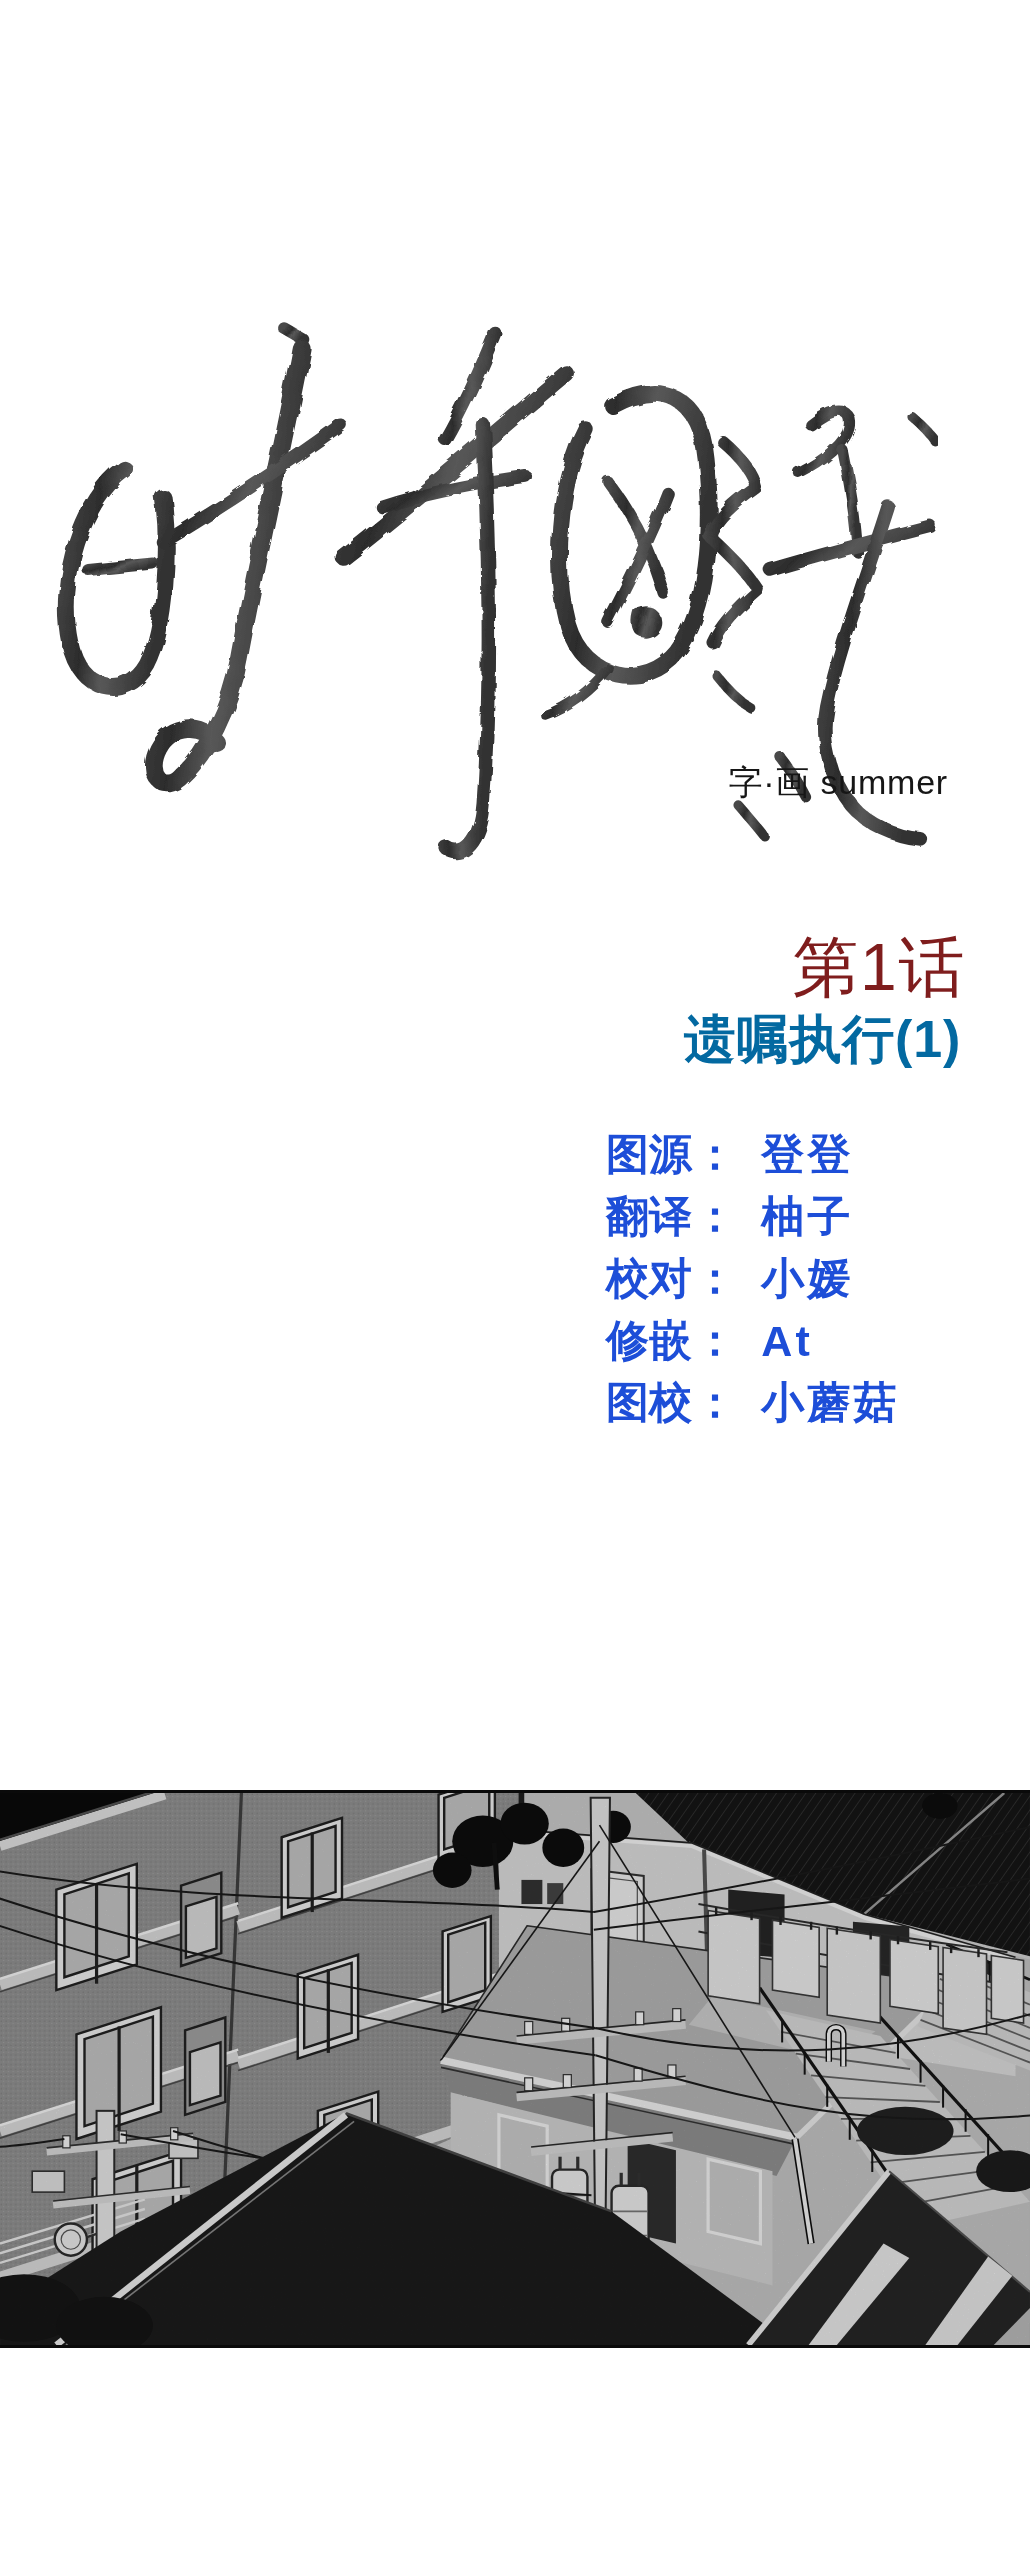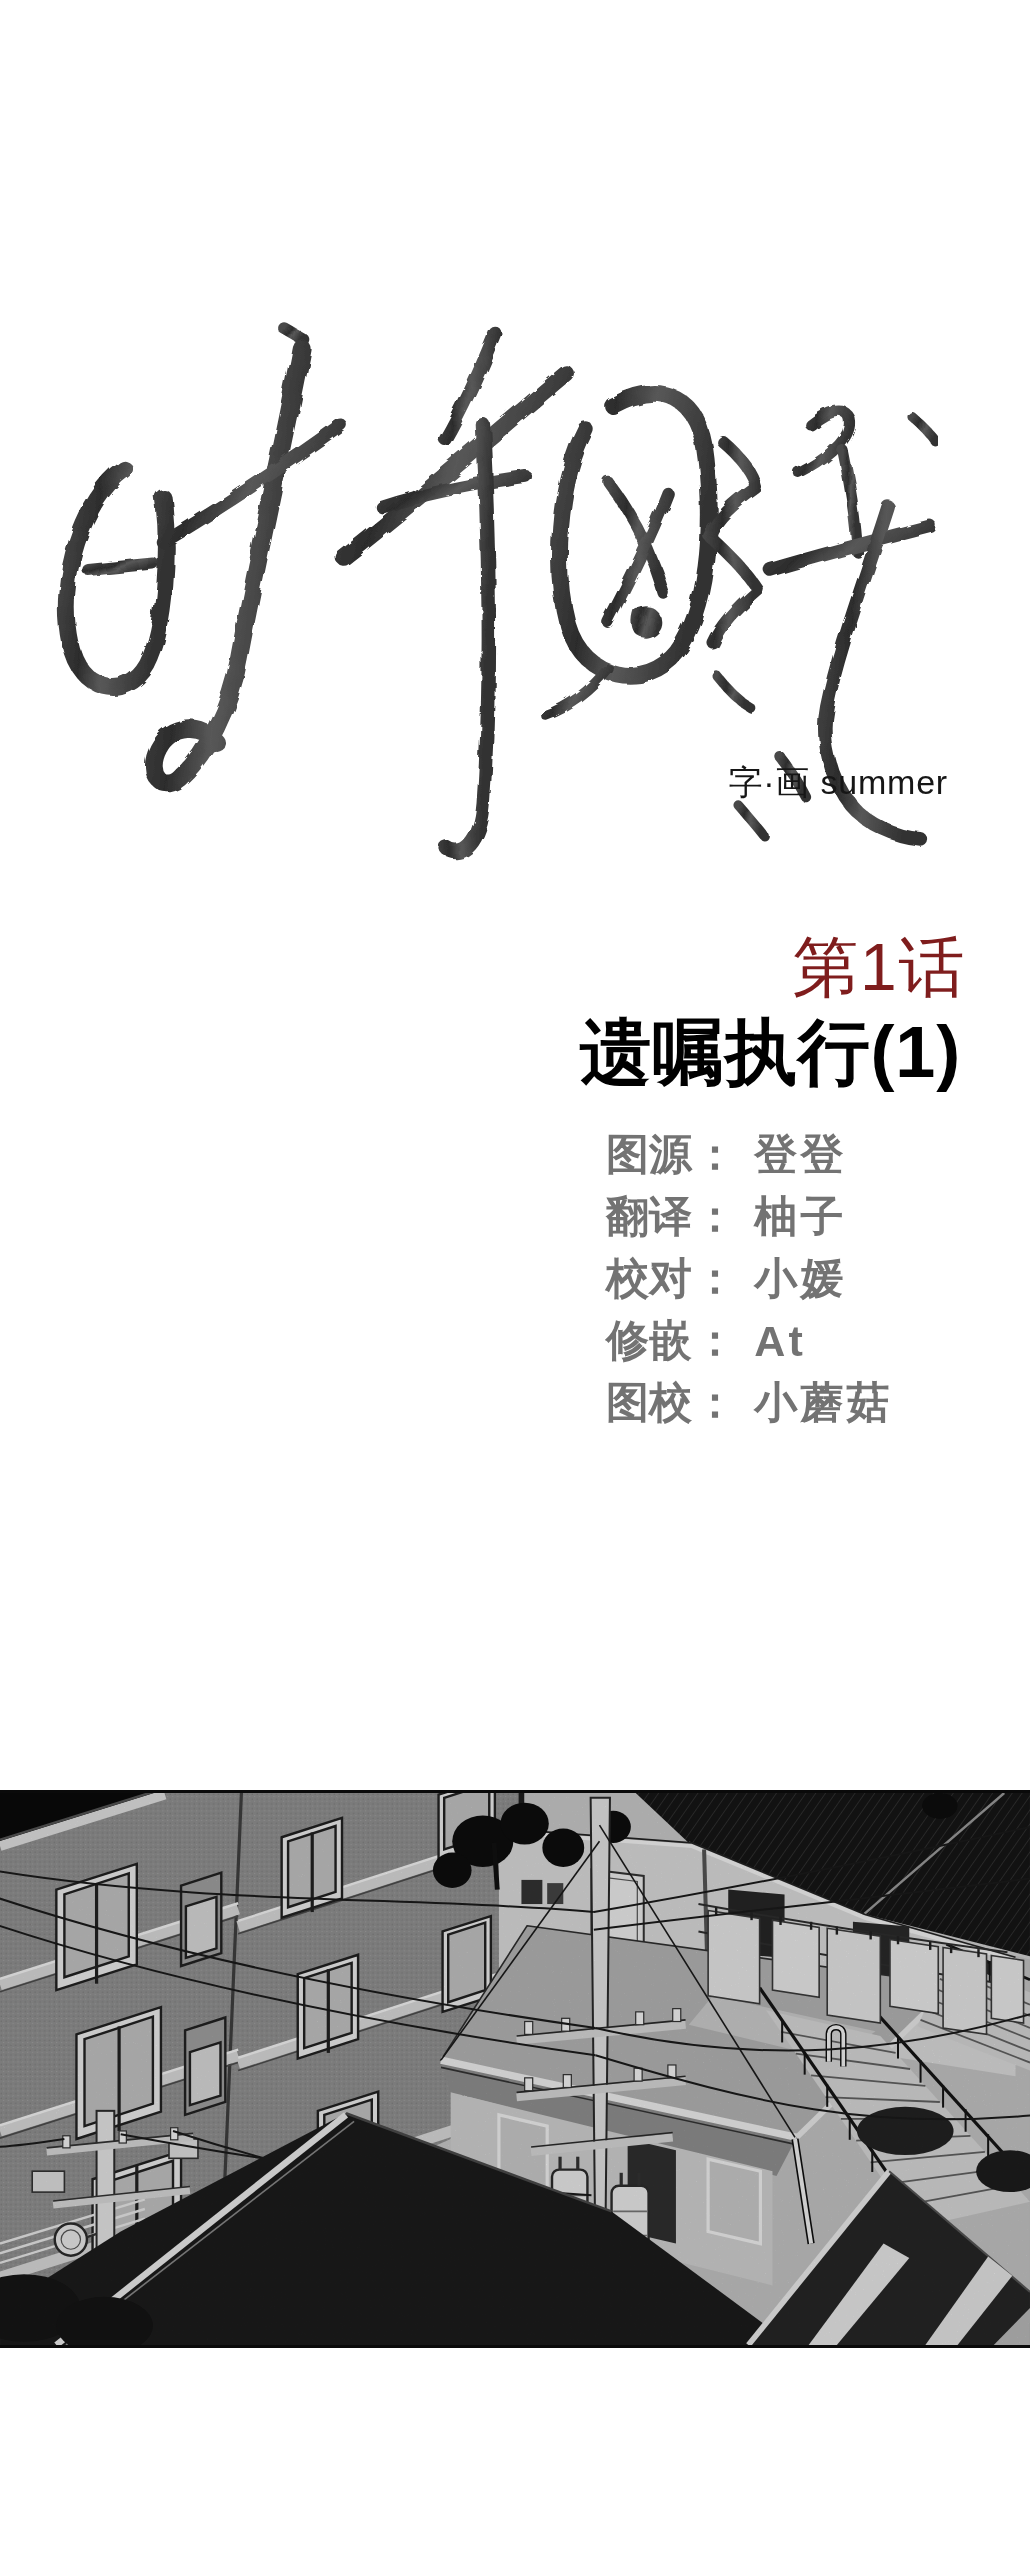--- a/index.html
+++ b/index.html
@@ -8,27 +8,27 @@
   .page{position:absolute;left:0;top:0;width:1030px;height:2576px;background:#ffffff;overflow:hidden;}
 
   .calli{position:absolute;left:44px;top:302px;width:894px;height:568px;}
   .calli svg{display:block;width:100%;height:100%;}
   .sr-only{position:absolute;width:0.8px;height:0.8px;overflow:hidden;clip:rect(0 0 0 0);white-space:nowrap;}
 
   .byline{position:absolute;top:760px;right:82px;font-size:34px;font-weight:400;
           color:#161616;letter-spacing:0.8px;white-space:nowrap;}
   .chapter-no{position:absolute;top:923px;right:64px;font-size:66px;font-weight:400;
           color:#7f1d1d;letter-spacing:1.6px;white-space:nowrap;}
-  .chapter-title{position:absolute;top:1005px;right:69px;font-size:72px;font-weight:700;
-          color:#000000;letter-spacing:0.8px;white-space:nowrap;}
-
-  .credits{position:absolute;left:606px;top:1124px;color:#737373;}
+  .chapter-title{position:absolute;top:1005px;right:69px;font-size:52px;font-weight:700;
+          color:#0369a1;letter-spacing:0.8px;white-space:nowrap;}
+
+  .credits{position:absolute;left:606px;top:1124px;color:#1d4ed8;}
   .crow{display:flex;align-items:center;height:62px;font-size:43px;font-weight:700;}
   .crow .colon{margin:0 1.6px;}
-  .crow .name{margin-left:16px;letter-spacing:3.2px;}
+  .crow .name{margin-left:23px;letter-spacing:3.2px;}
 
   .panel{position:absolute;left:0;top:1790px;width:1030px;height:552px;
          border-top:3.2px solid #0a0a0a;border-bottom:3.2px solid #0a0a0a;background:#cdcdcd;}
   .panel svg{display:block;}
 </style>
 </head>
 <body>
 
 <div class="page">
 

